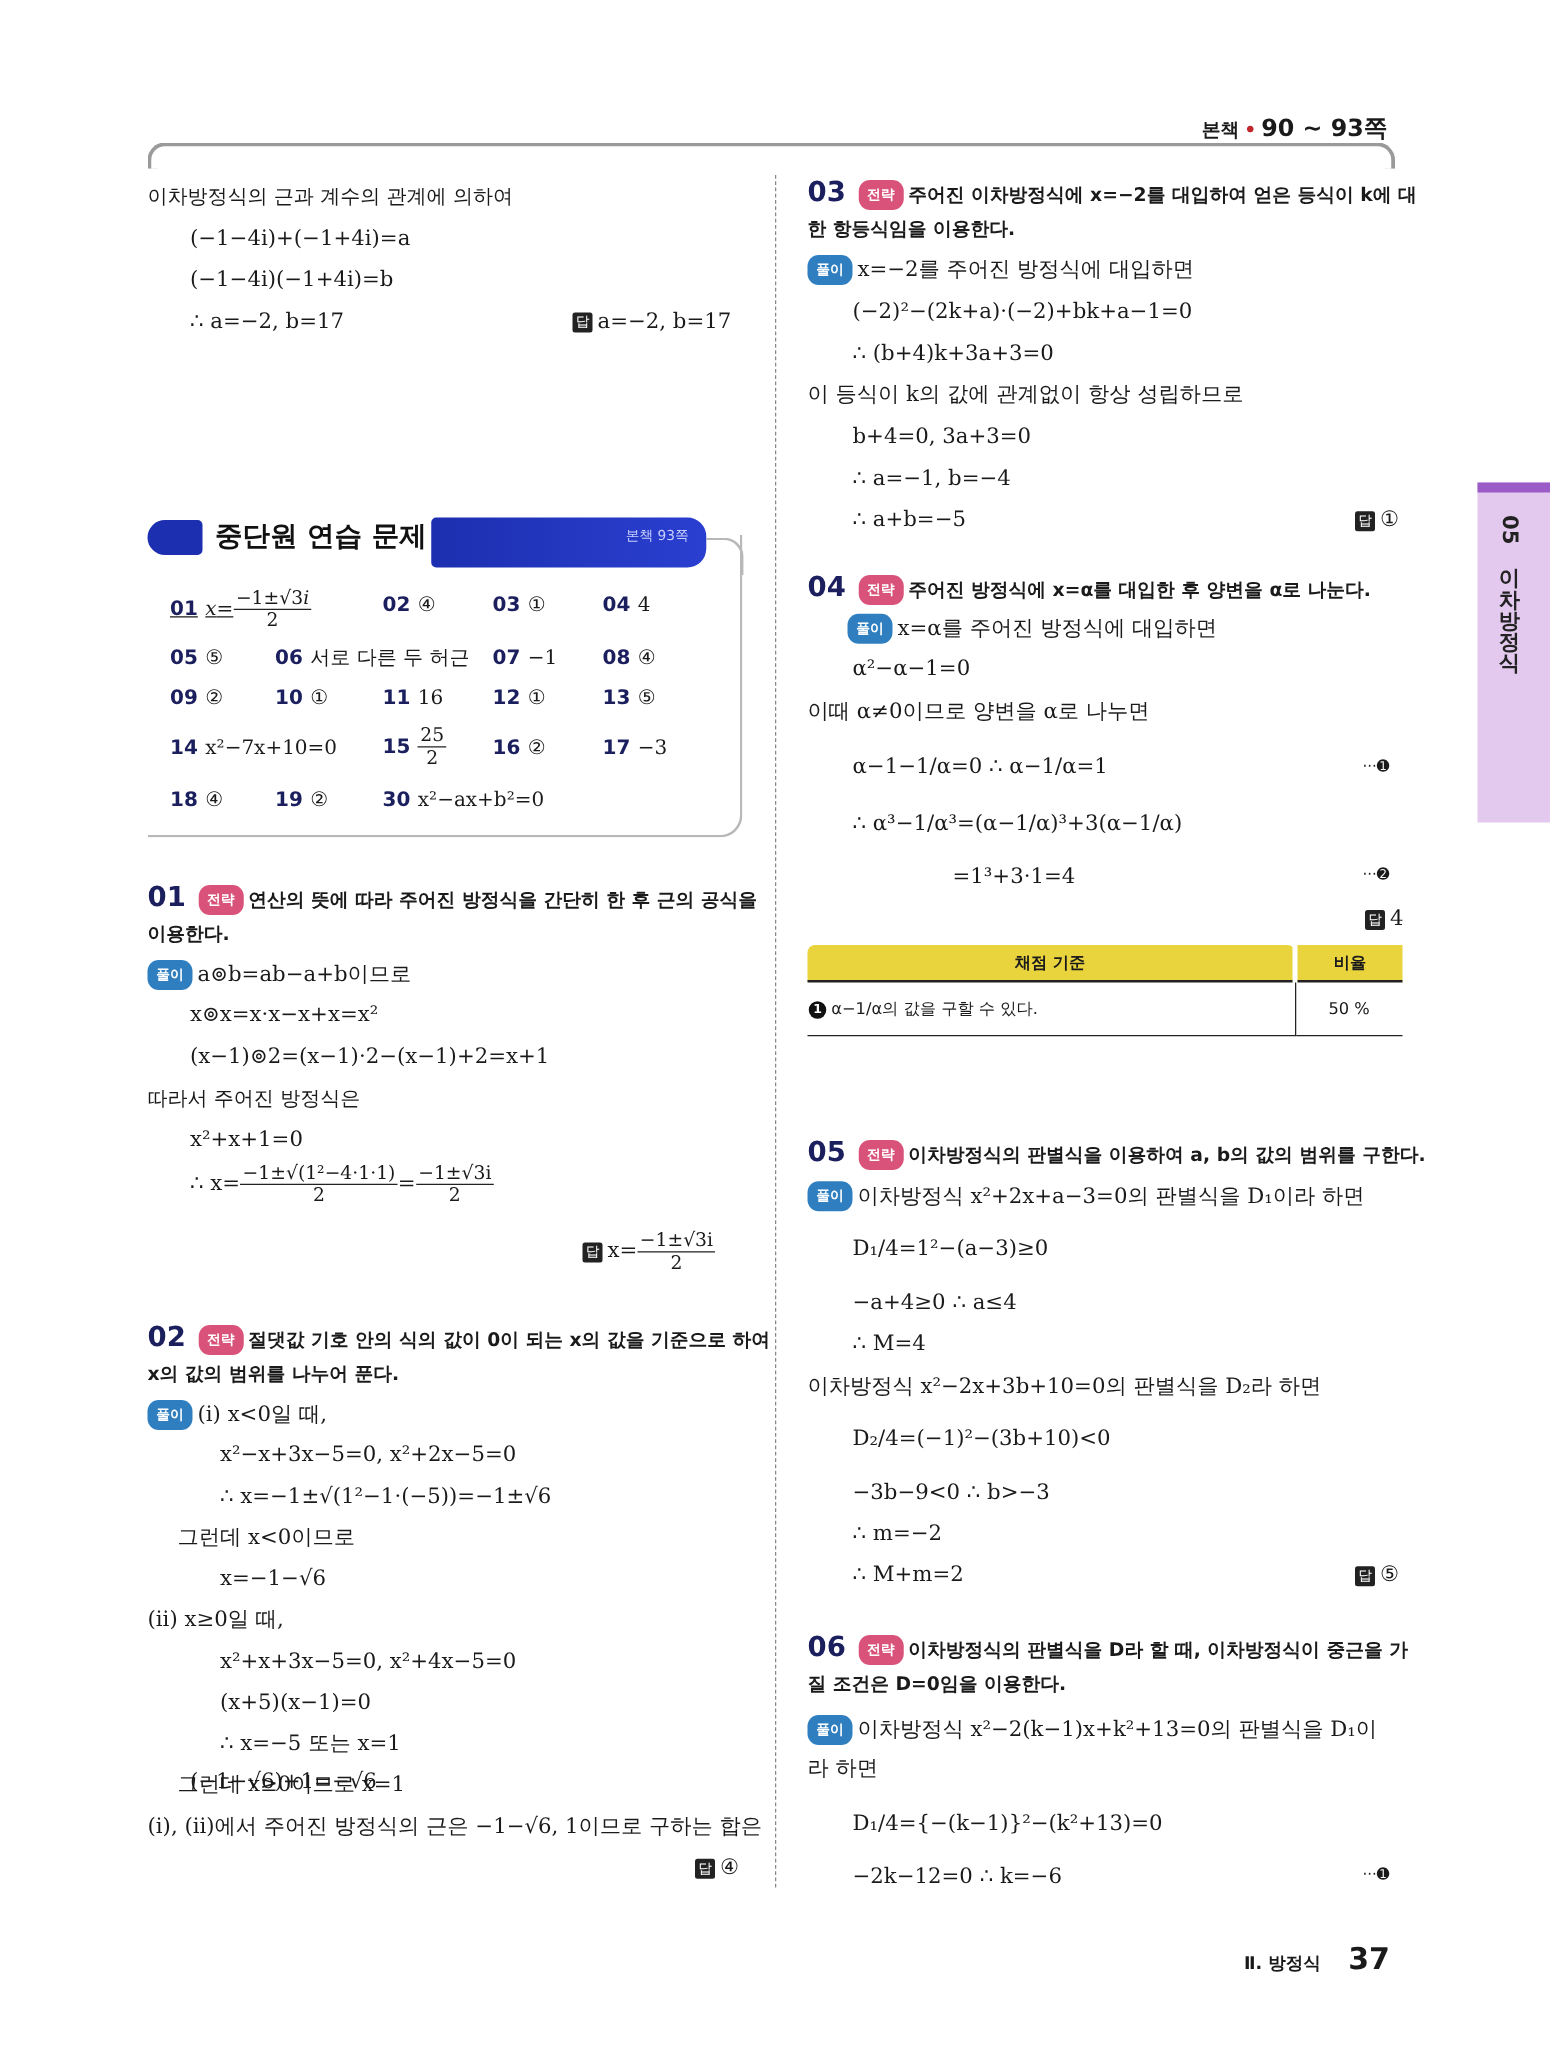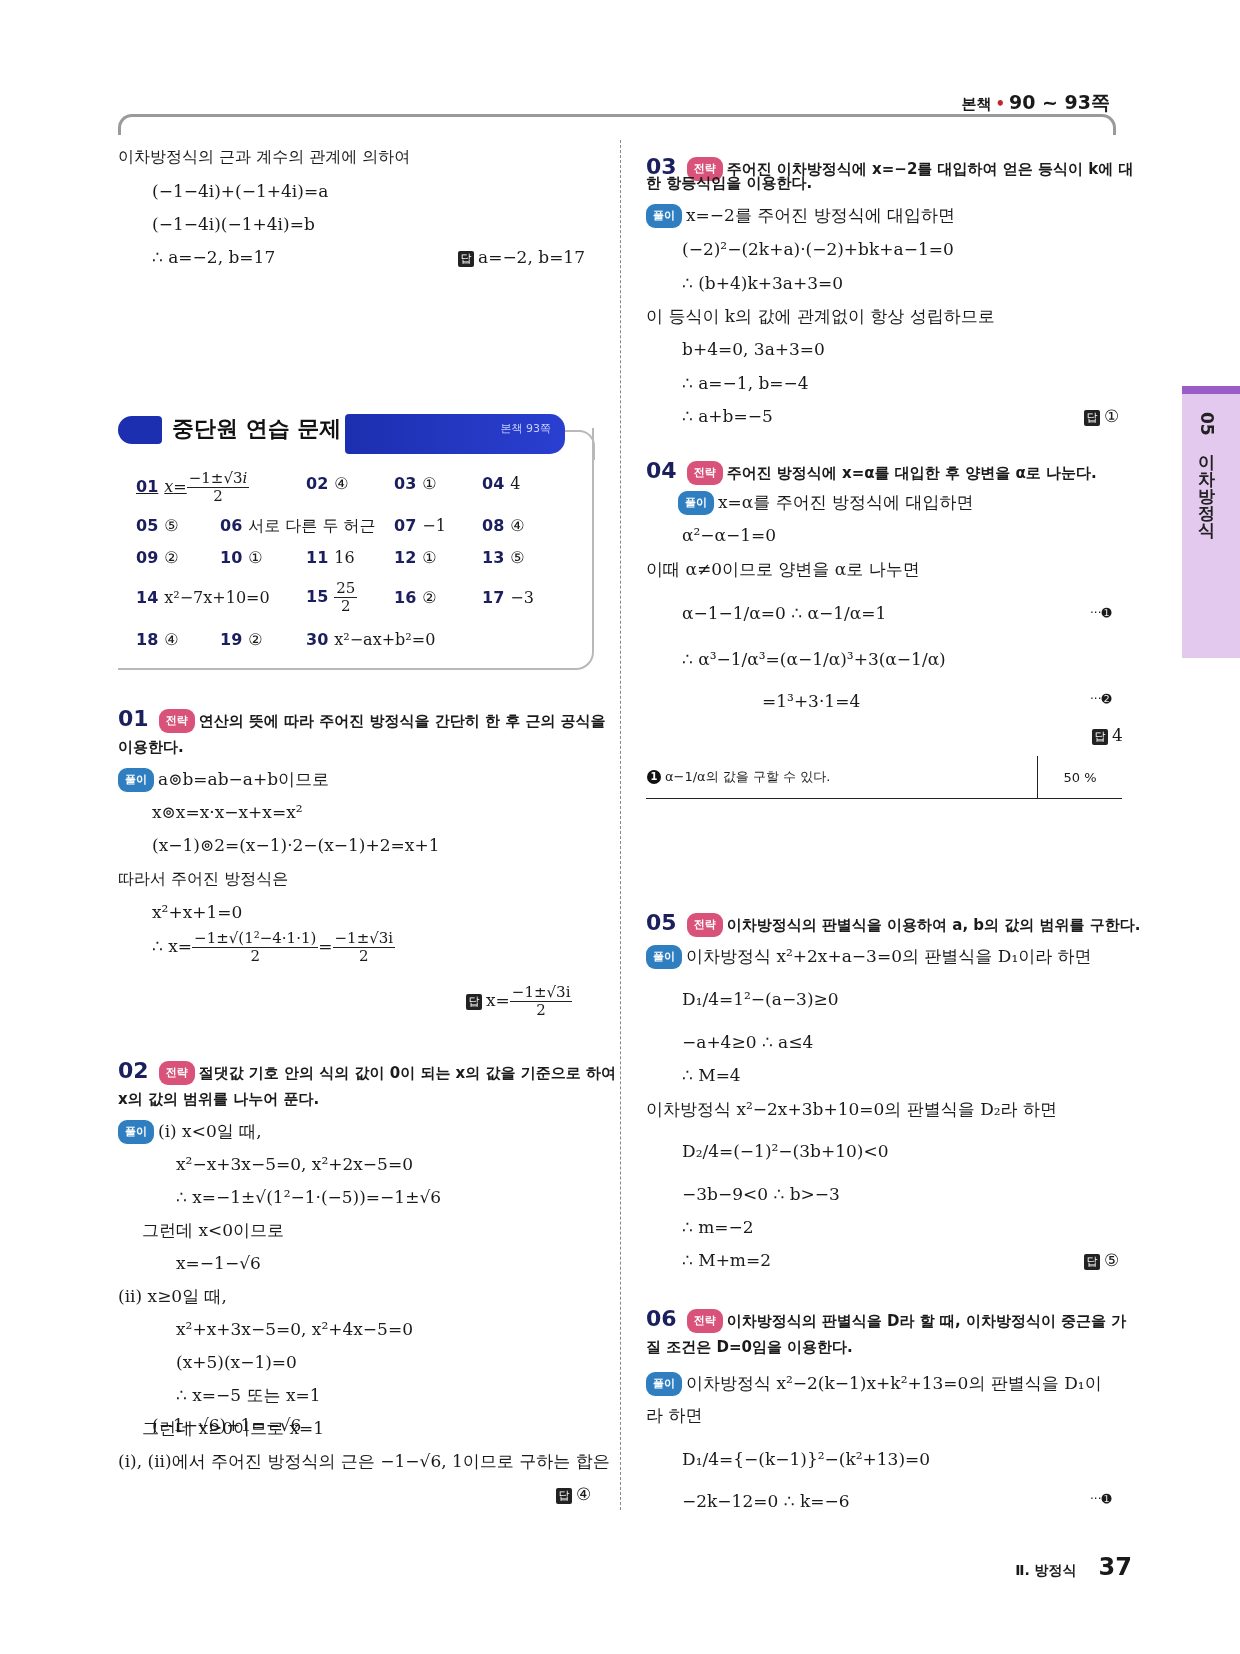--- a/index.html
+++ b/index.html
@@ -33,21 +33,21 @@
   .side-tab span{position:absolute;left:14px;top:18px;writing-mode:vertical-rl;font-family:"DejaVu Sans",sans-serif;font-weight:bold;font-size:17px;color:#222;}
   .score-table{position:absolute;left:646px;top:756px;width:476px;border-collapse:collapse;font-family:"DejaVu Sans",sans-serif;font-size:13px;}
   .score-table th{background:#e9d43e;font-weight:bold;height:26px;border-bottom:2px solid #222;}
   .score-table th.c1{border-radius:6px 6px 0 0;}
   .score-table td{height:40px;border-bottom:1.5px solid #222;}
   .score-table td.r{border-left:1.5px solid #222;text-align:center;width:82px;}
   .bul{display:inline-block;width:14px;height:14px;border-radius:7px;color:#fff;font-size:10px;text-align:center;line-height:14px;font-weight:bold;vertical-align:1px;margin-right:4px;}
   .bul-1{background:#111;}
   .bul-2{background:#c9560f;}
   .step-mark{position:absolute;font-family:"DejaVu Sans",sans-serif;font-size:12px;white-space:nowrap;}
-  .footer{position:absolute;right:108px;top:1553px;font-family:"DejaVu Sans",sans-serif;font-weight:bold;}
+  .footer{position:absolute;right:128px;top:1553px;font-family:"DejaVu Sans",sans-serif;font-weight:bold;}
   .footer .ch{font-size:14px;margin-right:22px;}
   .footer .pg{font-size:24px;}
   i.v{font-style:italic;}
 </style>
 </head>
 <body>
 
 <div class="header-ref">
   <span>본책</span><span class="dot">•</span><span class="pages">90 ~ 93쪽</span>
 </div>
@@ -136,21 +136,21 @@
 <div class="line" style="left:176px;top:1318px;">x²+x+3x−5=0,      x²+4x−5=0</div>
 <div class="line" style="left:176px;top:1351px;">(x+5)(x−1)=0</div>
 <div class="line" style="left:176px;top:1384px;">∴ x=−5 또는 x=1</div>
 <div class="line" style="left:142px;top:1417px;">그런데 x≥0이므로      x=1</div>
 <div class="line" style="left:118px;top:1450px;">(i), (ii)에서 주어진 방정식의 근은 −1−√6, 1이므로 구하는 합은</div>
 <div class="line" style="left:152px;top:1414px;">(−1−√6)+1=−√6</div>
 <div class="line" style="left:556px;top:1483px;">
   <span class="ans-box">답</span><span>④</span>
 </div>
 
-<div class="line" style="left:646px;top:156px;">
+<div class="line" style="left:646px;top:144px;">
   <span class="prob-no">03</span><span class="tag tag-strat">전략</span><span class="strat-text">주어진 이차방정식에 x=−2를 대입하여 얻은 등식이 k에 대</span>
 </div>
 <div class="line strat-text" style="left:646px;top:172px;">한 항등식임을 이용한다.</div>
 <div class="line" style="left:646px;top:204px;">
   <span class="tag tag-sol" style="margin-left:0">풀이</span><span>x=−2를 주어진 방정식에 대입하면</span>
 </div>
 <div class="line" style="left:682px;top:238px;">(−2)²−(2k+a)·(−2)+bk+a−1=0</div>
 <div class="line" style="left:682px;top:272px;">∴ (b+4)k+3a+3=0</div>
 <div class="line" style="left:646px;top:305px;">이 등식이 k의 값에 관계없이 항상 성립하므로</div>
 <div class="line" style="left:682px;top:338px;">b+4=0, 3a+3=0</div>
@@ -172,20 +172,24 @@
 <div class="step-mark" style="left:1090px;top:606px;">···➊</div>
 <div class="line" style="left:682px;top:648px;">∴ α³−1/α³=(α−1/α)³+3(α−1/α)</div>
 <div class="line" style="left:762px;top:690px;">=1³+3·1=4</div>
 <div class="step-mark" style="left:1090px;top:692px;">···➋</div>
 <div class="line" style="left:1092px;top:724px;">
   <span class="ans-box">답</span><span>4</span>
 </div>
 
 <table class="score-table">
   <tbody>
+      <tr>
+    <th class="c1">채점 기준</th>
+    <th style="border-left:4px solid #fff;width:82px;">비율</th>
+  </tr>
   <tr>
     <td><span class="bul bul-1">1</span><span>α−1/α의 값을 구할 수 있다.</span></td>
     <td class="r">50 %</td>
   </tr>
 </tbody>
   </table>
 
 <div class="line" style="left:646px;top:912px;">
   <span class="prob-no">05</span><span class="tag tag-strat">전략</span><span class="strat-text">이차방정식의 판별식을 이용하여 a, b의 값의 범위를 구한다.</span>
 </div>

